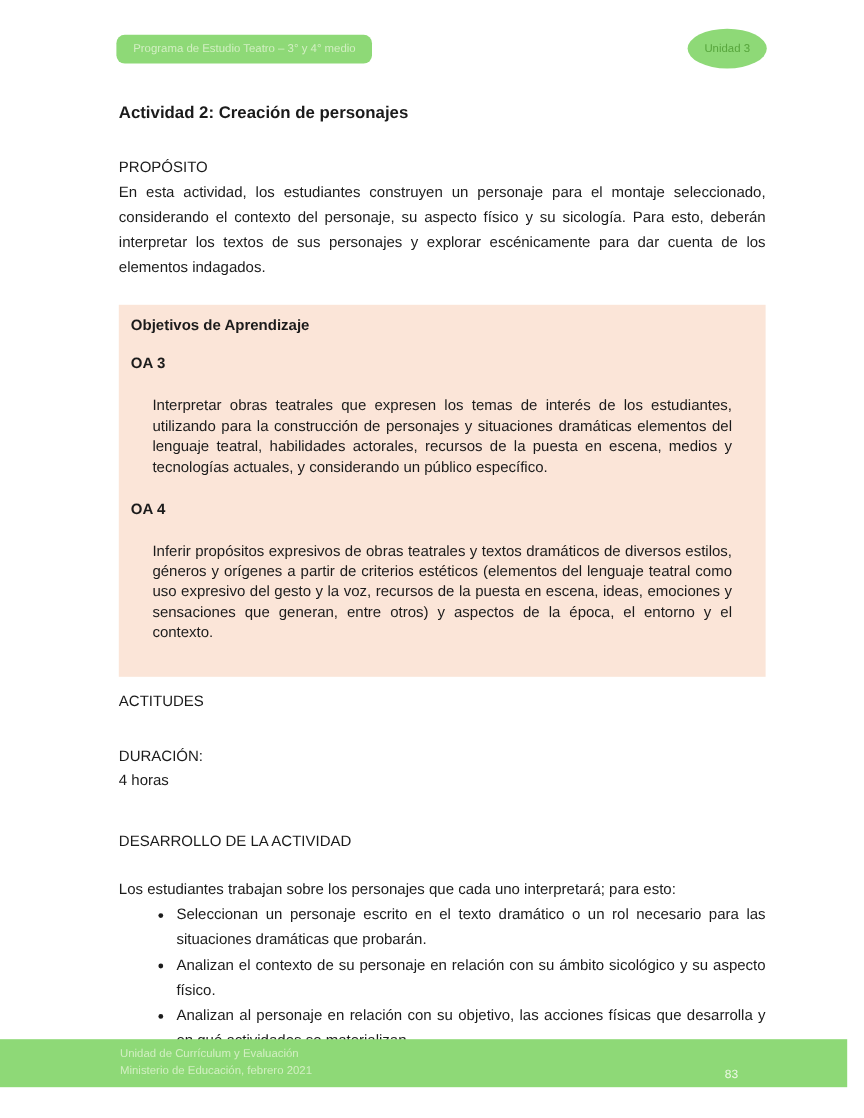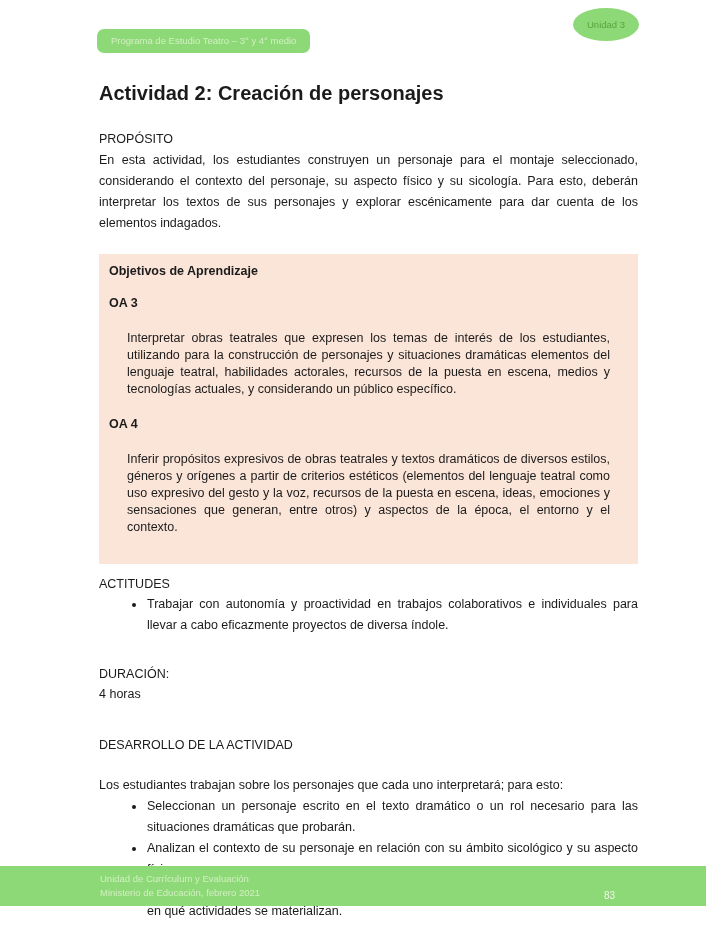--- a/index.html
+++ b/index.html
@@ -23,42 +23,42 @@
     padding: 0 14px;
     background: #8ed977;
     color: #d2efc2;
     font-size: 9.5px;
     border-radius: 7px;
     white-space: nowrap;
   }
   .badge-right {
     position: absolute;
     left: 573px;
-    top: 8px;
+    top: 24px;
     width: 66px;
     height: 33px;
     background: #8ed977;
     color: #57a53c;
     font-size: 9.5px;
     border-radius: 50%;
     display: flex;
     align-items: center;
     justify-content: center;
   }
 
   
   .content {
     position: absolute;
     left: 99px;
     top: 0;
     width: 539px;
   }
   .doc-title {
     margin-top: 84px;
-    font-size: 20px;
+    font-size: 14px;
     font-weight: bold;
     line-height: 19px;
   }
   .section-heading {
     font-size: 12.5px;
     font-weight: normal;
     line-height: 16px;
   }
   .h-proposito { margin-top: 28px; margin-bottom: 3px; }
   .body-par {
@@ -155,23 +155,20 @@
       </div>
 
       <div class="oa-block">
         <div class="oa-code">OA 4</div>
         <p class="oa-text">Inferir propósitos expresivos de obras teatrales y textos dramáticos de diversos estilos, géneros y orígenes a partir de criterios estéticos (elementos del lenguaje teatral como uso expresivo del gesto y la voz, recursos de la puesta en escena, ideas, emociones y sensaciones que generan, entre otros) y aspectos de la época, el entorno y el contexto.</p>
       </div>
     </div>
 
     <div class="section-heading h-actitudes">ACTITUDES</div>
 
-    <ul class="doc-list">
-      <li>Trabajar con autonomía y proactividad en trabajos colaborativos e individuales para llevar a cabo eficazmente proyectos de diversa índole.</li>
-    </ul>
 
     <div class="section-heading h-duracion">DURACIÓN:</div>
 
     <div class="duracion-value">4 horas</div>
 
     <div class="section-heading h-desarrollo">DESARROLLO DE LA ACTIVIDAD</div>
 
     <p class="body-par desarrollo-intro">Los estudiantes trabajan sobre los personajes que cada uno interpretará; para esto:</p>
 
     <ul class="doc-list">

